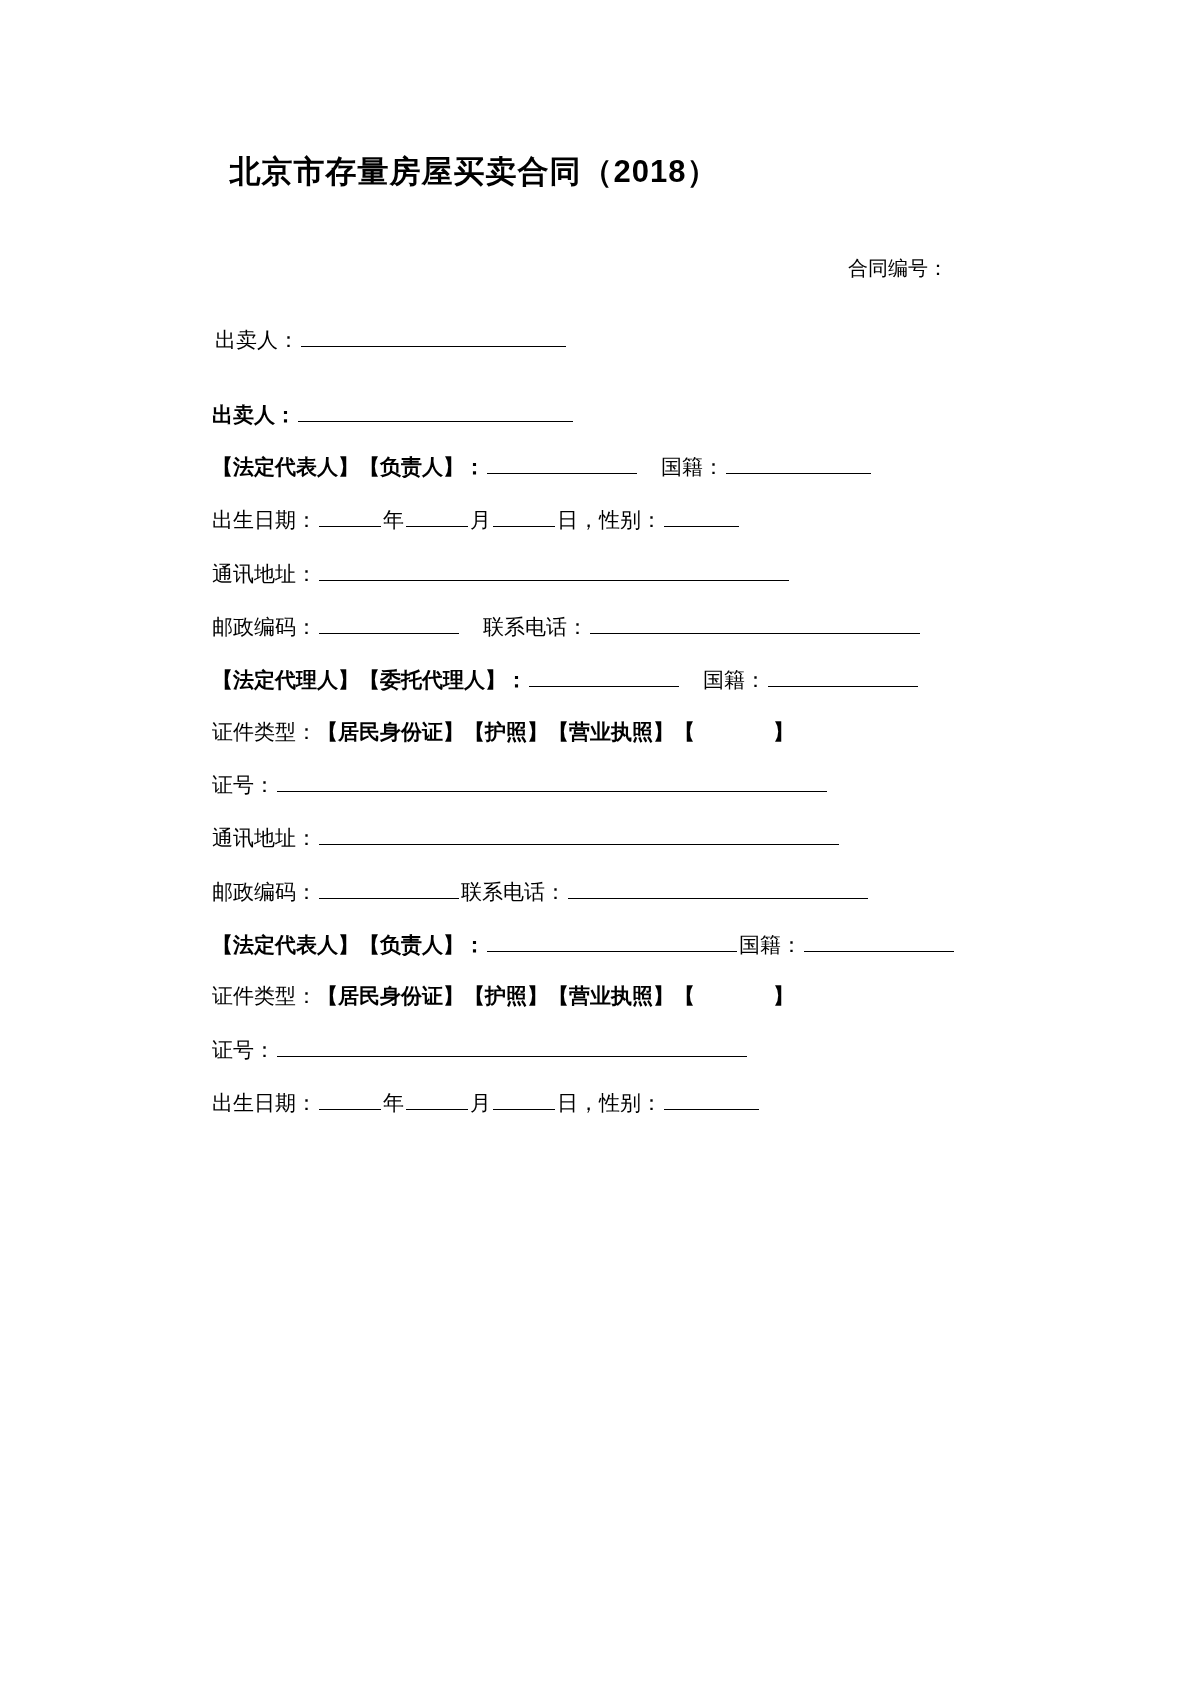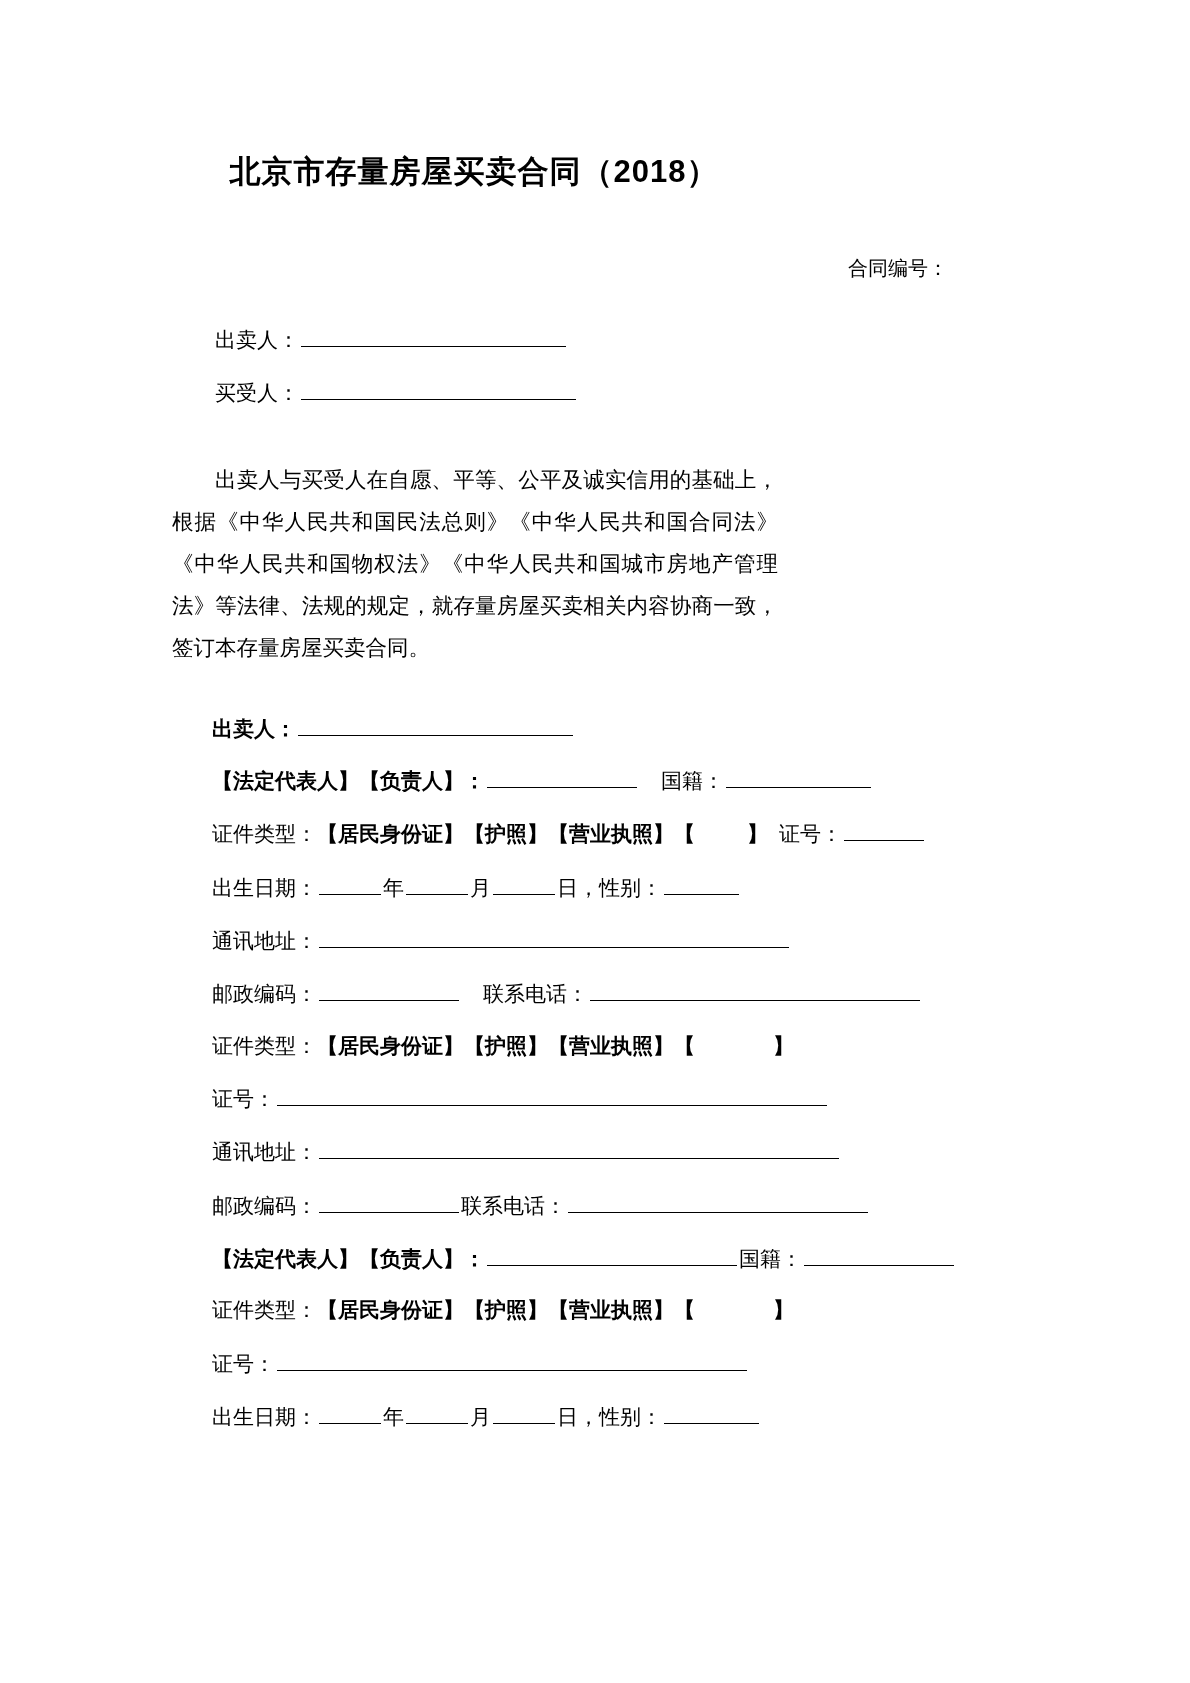--- a/index.html
+++ b/index.html
@@ -131,53 +131,49 @@
   <h1 class="doc-title">北京市存量房屋买卖合同（2018）</h1>
 
   <div class="contract-no-row">
     <span>合同编号：</span>
   </div>
 
   <div class="top-parties">
     <div class="party-line">
       <span>出卖人：</span><span class="blank b-265"></span>
     </div>
-    <div class="party-line">
-      <span>买受人：</span><span class="blank b-275"></span>
-    </div>
   </div>
 
-  <p class="preamble">出卖人与买受人在自愿、平等、公平及诚实信用的基础上，根据《中华人民共和国民法总则》《中华人民共和国合同法》《中华人民共和国物权法》《中华人民共和国城市房地产管理法》等法律、法规的规定，就存量房屋买卖相关内容协商一致，签订本存量房屋买卖合同。</p>
 
   <div class="form-body">
 
     <div class="form-row section">
       <span>出卖人：</span><span class="blank b-275"></span>
     </div>
 
     <div class="form-row">
       <span class="bracket-bold">【法定代表人】【负责人】：</span><span class="blank b-150"></span><span class="sp"></span><span>国籍：</span><span class="blank b-145"></span>
     </div>
 
-    <div class="form-row">
-      <span>证件类型：</span><span class="bracket-bold">【居民身份证】【护照】【营业执照】【</span><span class="gap-box"></span><span class="bracket-bold">】</span><span class="sp-sm"></span><span>证号：</span><span class="blank b-80"></span>
-    </div>
 
     <div class="form-row">
       <span>出生日期：</span><span class="blank b-62"></span><span>年</span><span class="blank b-62"></span><span>月</span><span class="blank b-62"></span><span>日，</span><span>性别：</span><span class="blank b-75"></span>
     </div>
 
     <div class="form-row">
       <span>通讯地址：</span><span class="blank b-470"></span>
     </div>
 
     <div class="form-row">
       <span>邮政编码：</span><span class="blank b-140"></span><span class="sp"></span><span>联系电话：</span><span class="blank b-330"></span>
     </div>
 
+    <div class="form-row">
+      <span class="bracket-bold">【法定代理人】【委托代理人】：</span><span class="blank b-150"></span><span class="sp"></span><span>国籍：</span><span class="blank b-150"></span>
+    </div>
 
     <div class="form-row">
       <span>证件类型：</span><span class="bracket-bold">【居民身份证】【护照】【营业执照】【</span><span class="gap-box-wide"></span><span class="bracket-bold">】</span>
     </div>
 
     <div class="form-row">
       <span>证号：</span><span class="blank b-550"></span>
     </div>
 
     <div class="form-row">

